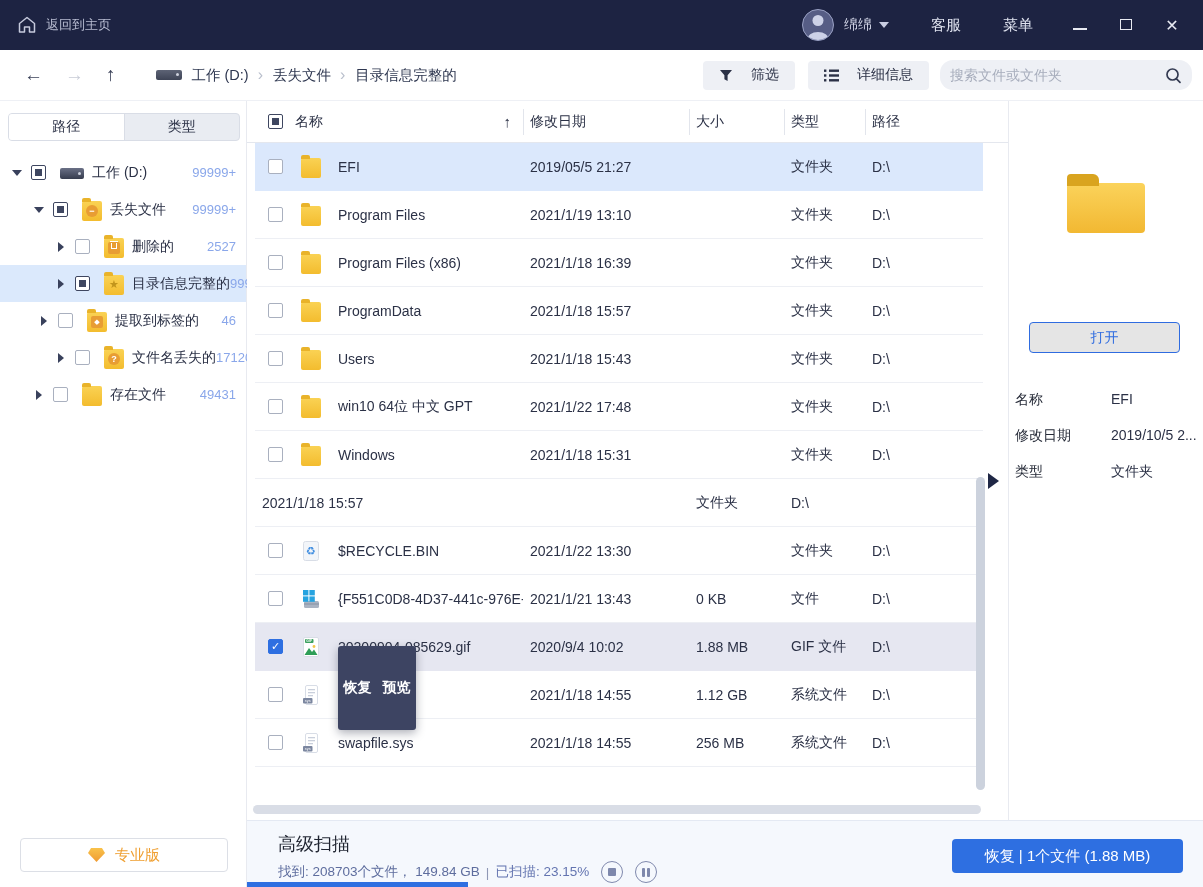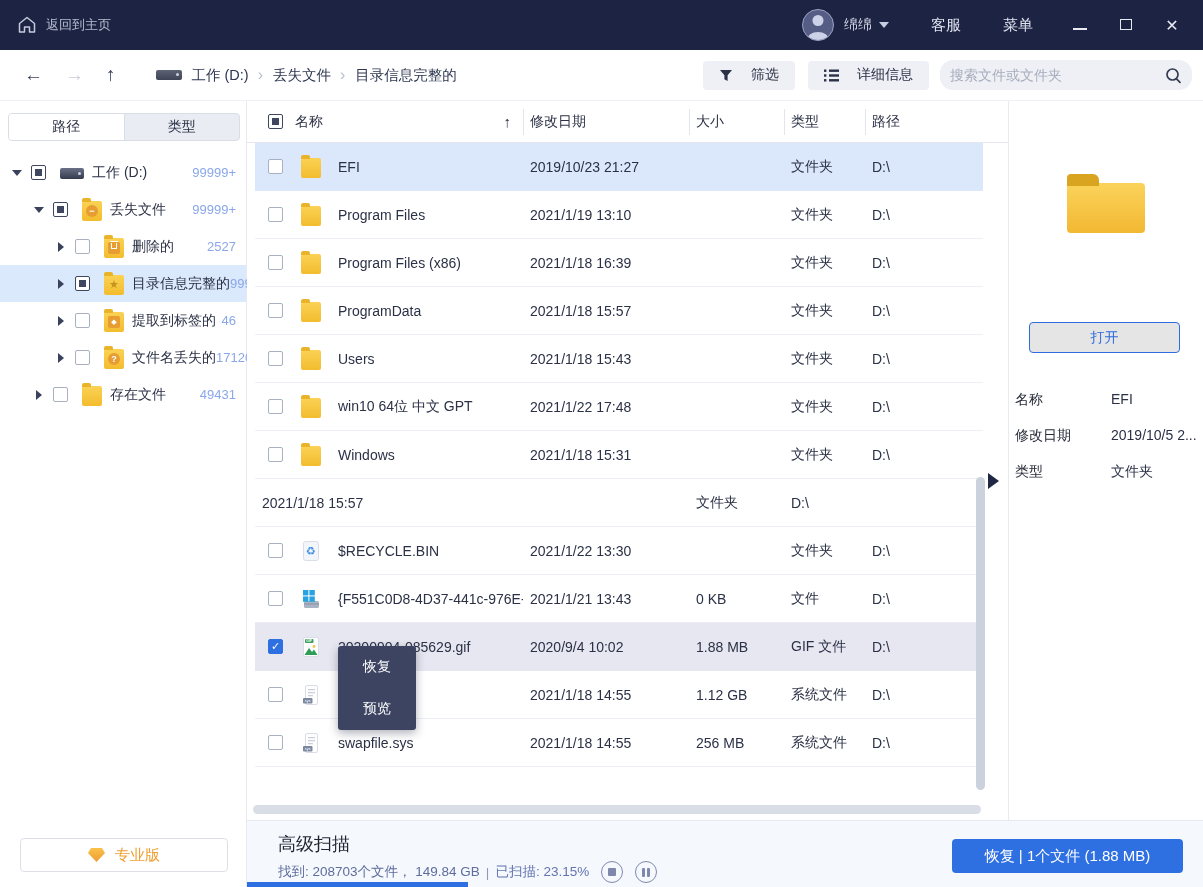--- a/index.html
+++ b/index.html
@@ -120,21 +120,21 @@
   .fic { width:20px; height:20px; flex:none; display:inline-flex; align-items:center; justify-content:center;
     position:relative; }
   .vscroll { position:absolute; right:23px; top:376px; width:9px; height:313px; border-radius:5px;
     background:#ccd2dd; cursor:pointer; }
   .hscroll { position:absolute; left:6px; top:704px; width:728px; height:9px; border-radius:5px;
     background:#d9dde6; cursor:pointer; }
 
   
   .ctx-menu { position:absolute; left:338px; top:646px; width:78px; height:84px; background:#3d4462;
     border-radius:3px; box-shadow:0 3px 10px rgba(20,25,50,.35); z-index:50; display:flex;
-    flex-direction:column; }
+    flex-direction:row;font-weight:bold; }
   .ctx-item { flex:1; display:flex; align-items:center; justify-content:center; font-size:14px;
     color:#fff; cursor:pointer; }
 
   
   .rpanel { position:absolute; left:1008px; top:101px; width:195px; height:719px; background:#fff;
     border-left:1px solid #e8eaf0; }
   .big-folder { position:absolute; left:58px; top:82px; width:78px; height:50px;
     background:linear-gradient(180deg,#fbd35b,#f2b832); border-radius:4px; }
   .big-folder::before { content:''; position:absolute; top:-9px; left:0; width:32px; height:12px;
     background:#d9a41f; border-radius:4px 6px 0 0; }
@@ -271,21 +271,21 @@
         <span class="tw col"></span>
         <span class="cb partial"></span>
         <span style="margin-left:6px;display:inline-flex;">
           <span class="fic ic-folder">
             <b class="star-bdg">★</b>
           </span>
         </span>
         <span class="tree-label">目录信息完整的</span>
         <span class="tree-count">99999+</span>
       </div>
-      <div class="tree-row" style="padding-left: 56px;">
+      <div class="tree-row" style="padding-left: 39px;">
         <span class="tw col"></span>
         <span class="cb unchecked"></span>
         <span style="margin-left:6px;display:inline-flex;">
           <span class="fic ic-folder">
             <b class="bdg sq" style="font-size:7px;">◆</b>
           </span>
         </span>
         <span class="tree-label">提取到标签的</span>
         <span class="tree-count">46</span>
       </div>
@@ -330,21 +330,21 @@
   </div>
   <div class="rows" id="rows">
       <div class="trow frow hover">
         <div class="cell name-cell">
           <span class="cb unchecked"></span>
           <span style="width:9px;flex:none;"></span>
           <span class="fic ic-folder"></span>
           <span style="width:8px;flex:none;"></span>
           <span class="fname">EFI</span>
         </div>
-        <div class="cell">2019/10/23 21:27</div>
+        <div class="cell">2019/05/5 21:27</div>
         <div class="cell"></div>
         <div class="cell">文件夹</div>
         <div class="cell">D:\</div>
       </div>
       <div class="trow frow ">
         <div class="cell name-cell">
           <span class="cb unchecked"></span>
           <span style="width:9px;flex:none;"></span>
           <span class="fic ic-folder"></span>
           <span style="width:8px;flex:none;"></span>

